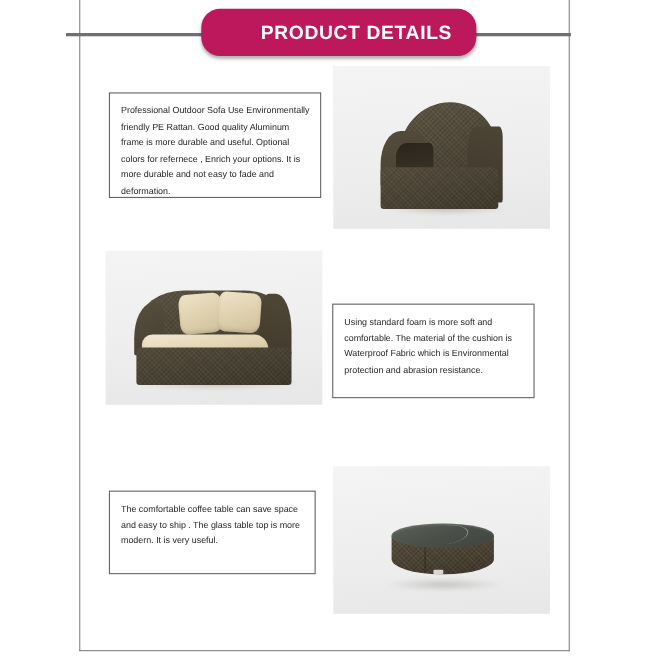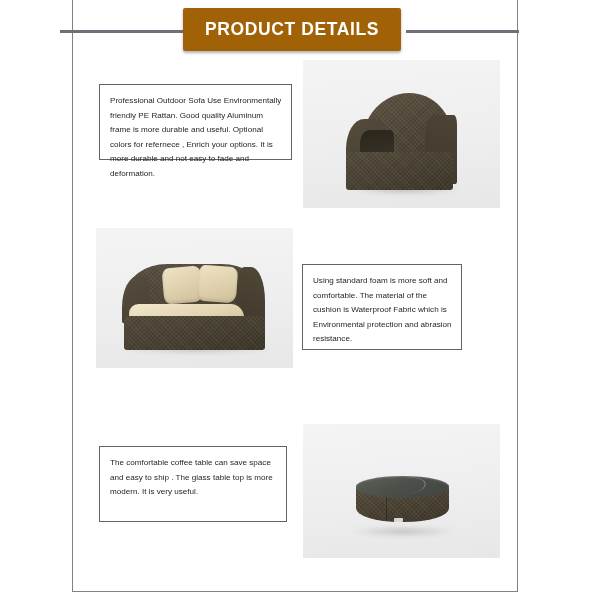--- a/index.html
+++ b/index.html
@@ -47,26 +47,27 @@
     width: 113px;
     height: 2.5px;
     background: #6d7076;
   }
   #title-badge {
     position: absolute;
     left: 183px;
     top: 8px;
     width: 218px;
     height: 43px;
-    background: #a16207;
-    border-radius: 2px;
+    background: #be185d;
+    border-radius: 17px;
     box-shadow: 0 2px 3px rgba(0,0,0,0.30);
     display: flex;
     align-items: center;
     justify-content: center;
+    padding-left: 32px;
   }
   #title-badge .title-text {
     color: #ffffff;
     font-size: 17.5px;
     font-weight: bold;
     letter-spacing: 0.6px;
     font-family: "Liberation Sans", sans-serif;
     white-space: nowrap;
   }
 
@@ -79,22 +80,22 @@
     padding: 9px 9px 6px 10px;
   }
   .text-box p {
     margin: 0;
     color: #262626;
     font-size: 8.1px;
     line-height: 14.6px;
     font-family: "Liberation Sans", sans-serif;
   }
 
-  #text-box-sofa-intro  { left: 99px;  top: 84px;  width: 193px; height: 76px; }
-  #text-box-cushion     { left: 302px; top: 264px; width: 160px; height: 86px; }
+  #text-box-sofa-intro  { left: 99px;  top: 84px;  width: 193px; height: 96px; }
+  #text-box-cushion     { left: 302px; top: 276px; width: 184px; height: 86px; }
   #text-box-table       { left: 99px;  top: 446px; width: 188px; height: 76px; }
 
   
   .photo-panel {
     position: absolute;
     background: #f0f0f0;
     overflow: hidden;
   }
   #photo-chair { left: 303px; top: 60px;  width: 197px; height: 148px; }
   #photo-sofa  { left: 96px;  top: 228px; width: 197px; height: 140px; }

